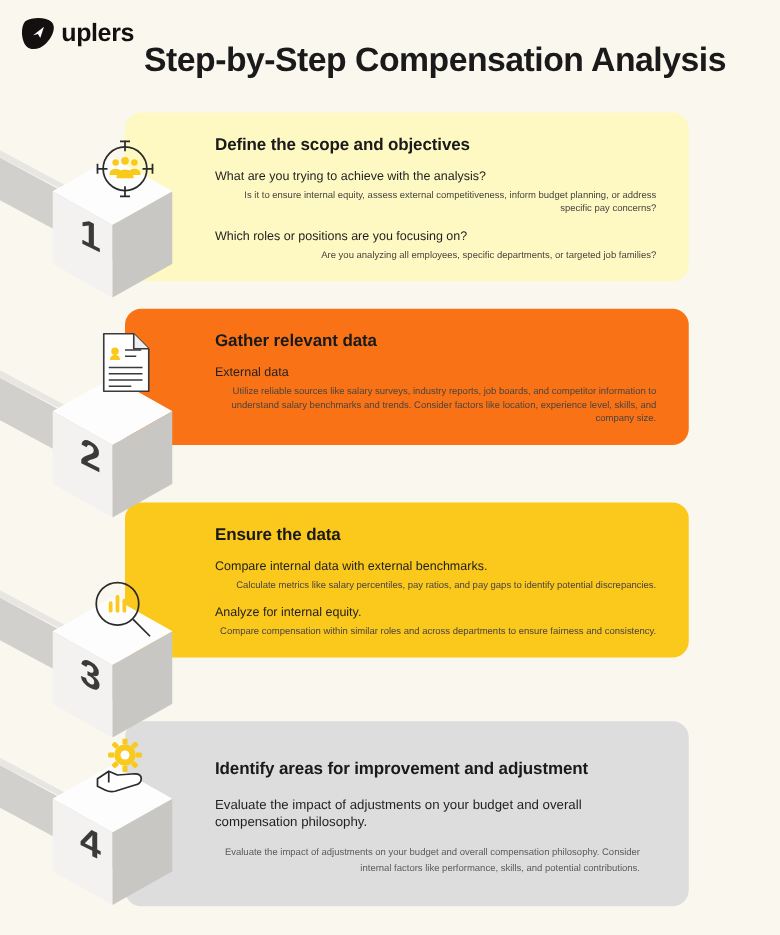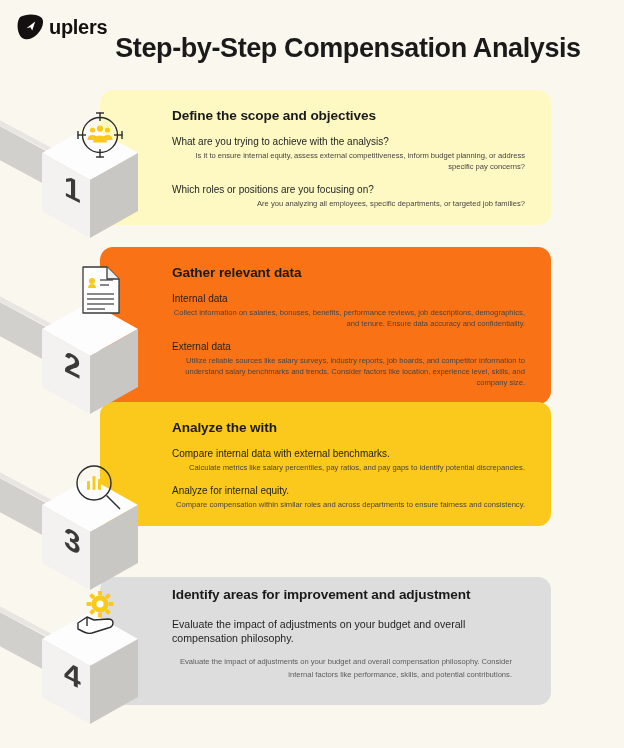--- a/index.html
+++ b/index.html
@@ -159,46 +159,42 @@
         <p class="sub-head">Which roles or positions are you focusing on?</p>
         <p class="sub-body">Are you analyzing all employees, specific departments, or targeted job families?</p>
       </div>
     </div>
   </div>
 
   <div class="card" style="top:216px; background:#f97316;margin-top:31px;">
     <div class="card-inner">
       <div class="card-title">Gather relevant data</div>
       <div class="sub-block">
-        <p class="sub-head">Internal data</p>
-        <p class="sub-body">Collect information on salaries, bonuses, benefits, performance reviews, job descriptions, demographics, and tenure. Ensure data accuracy and confidentiality.</p>
-      </div>
-      <div class="sub-block">
         <p class="sub-head">External data</p>
         <p class="sub-body">Utilize reliable sources like salary surveys, industry reports, job boards, and competitor information to understand salary benchmarks and trends. Consider factors like location, experience level, skills, and company size.</p>
       </div>
     </div>
   </div>
 
   <div class="card" style="top:402px; background:#fbc81c;">
     <div class="card-inner">
-      <div class="card-title">Analyze the with</div>
+      <div class="card-title">Ensure the data</div>
       <div class="sub-block">
         <p class="sub-head">Compare internal data with external benchmarks.</p>
         <p class="sub-body">Calculate metrics like salary percentiles, pay ratios, and pay gaps to identify potential discrepancies.</p>
       </div>
       <div class="sub-block">
         <p class="sub-head">Analyze for internal equity.</p>
         <p class="sub-body">Compare compensation within similar roles and across departments to ensure fairness and consistency.</p>
       </div>
     </div>
   </div>
 
   <div class="card card-gray" style="top:577px; background:#dddddd;">
-    <div class="card-inner" style="padding-top:10px; padding-bottom:24px;">
+    <div class="card-inner" style="padding-top:30px; padding-bottom:24px;">
       <div class="card-title" style="margin-bottom:15px;">Identify areas for improvement and adjustment</div>
       <div class="sub-block">
         <p class="sub-head" style="max-width:330px; margin-bottom:9px;">Evaluate the impact of adjustments on your budget and overall compensation philosophy.</p>
         <p class="sub-body" style="max-width:340px; line-height:1.75;">Evaluate the impact of adjustments on your budget and overall compensation philosophy. Consider internal factors like performance, skills, and potential contributions.</p>
       </div>
     </div>
   </div>
 
   <div class="cube" style="left:42px; top:126px;">
     <svg width="96" height="112" viewBox="0 0 96 112">

